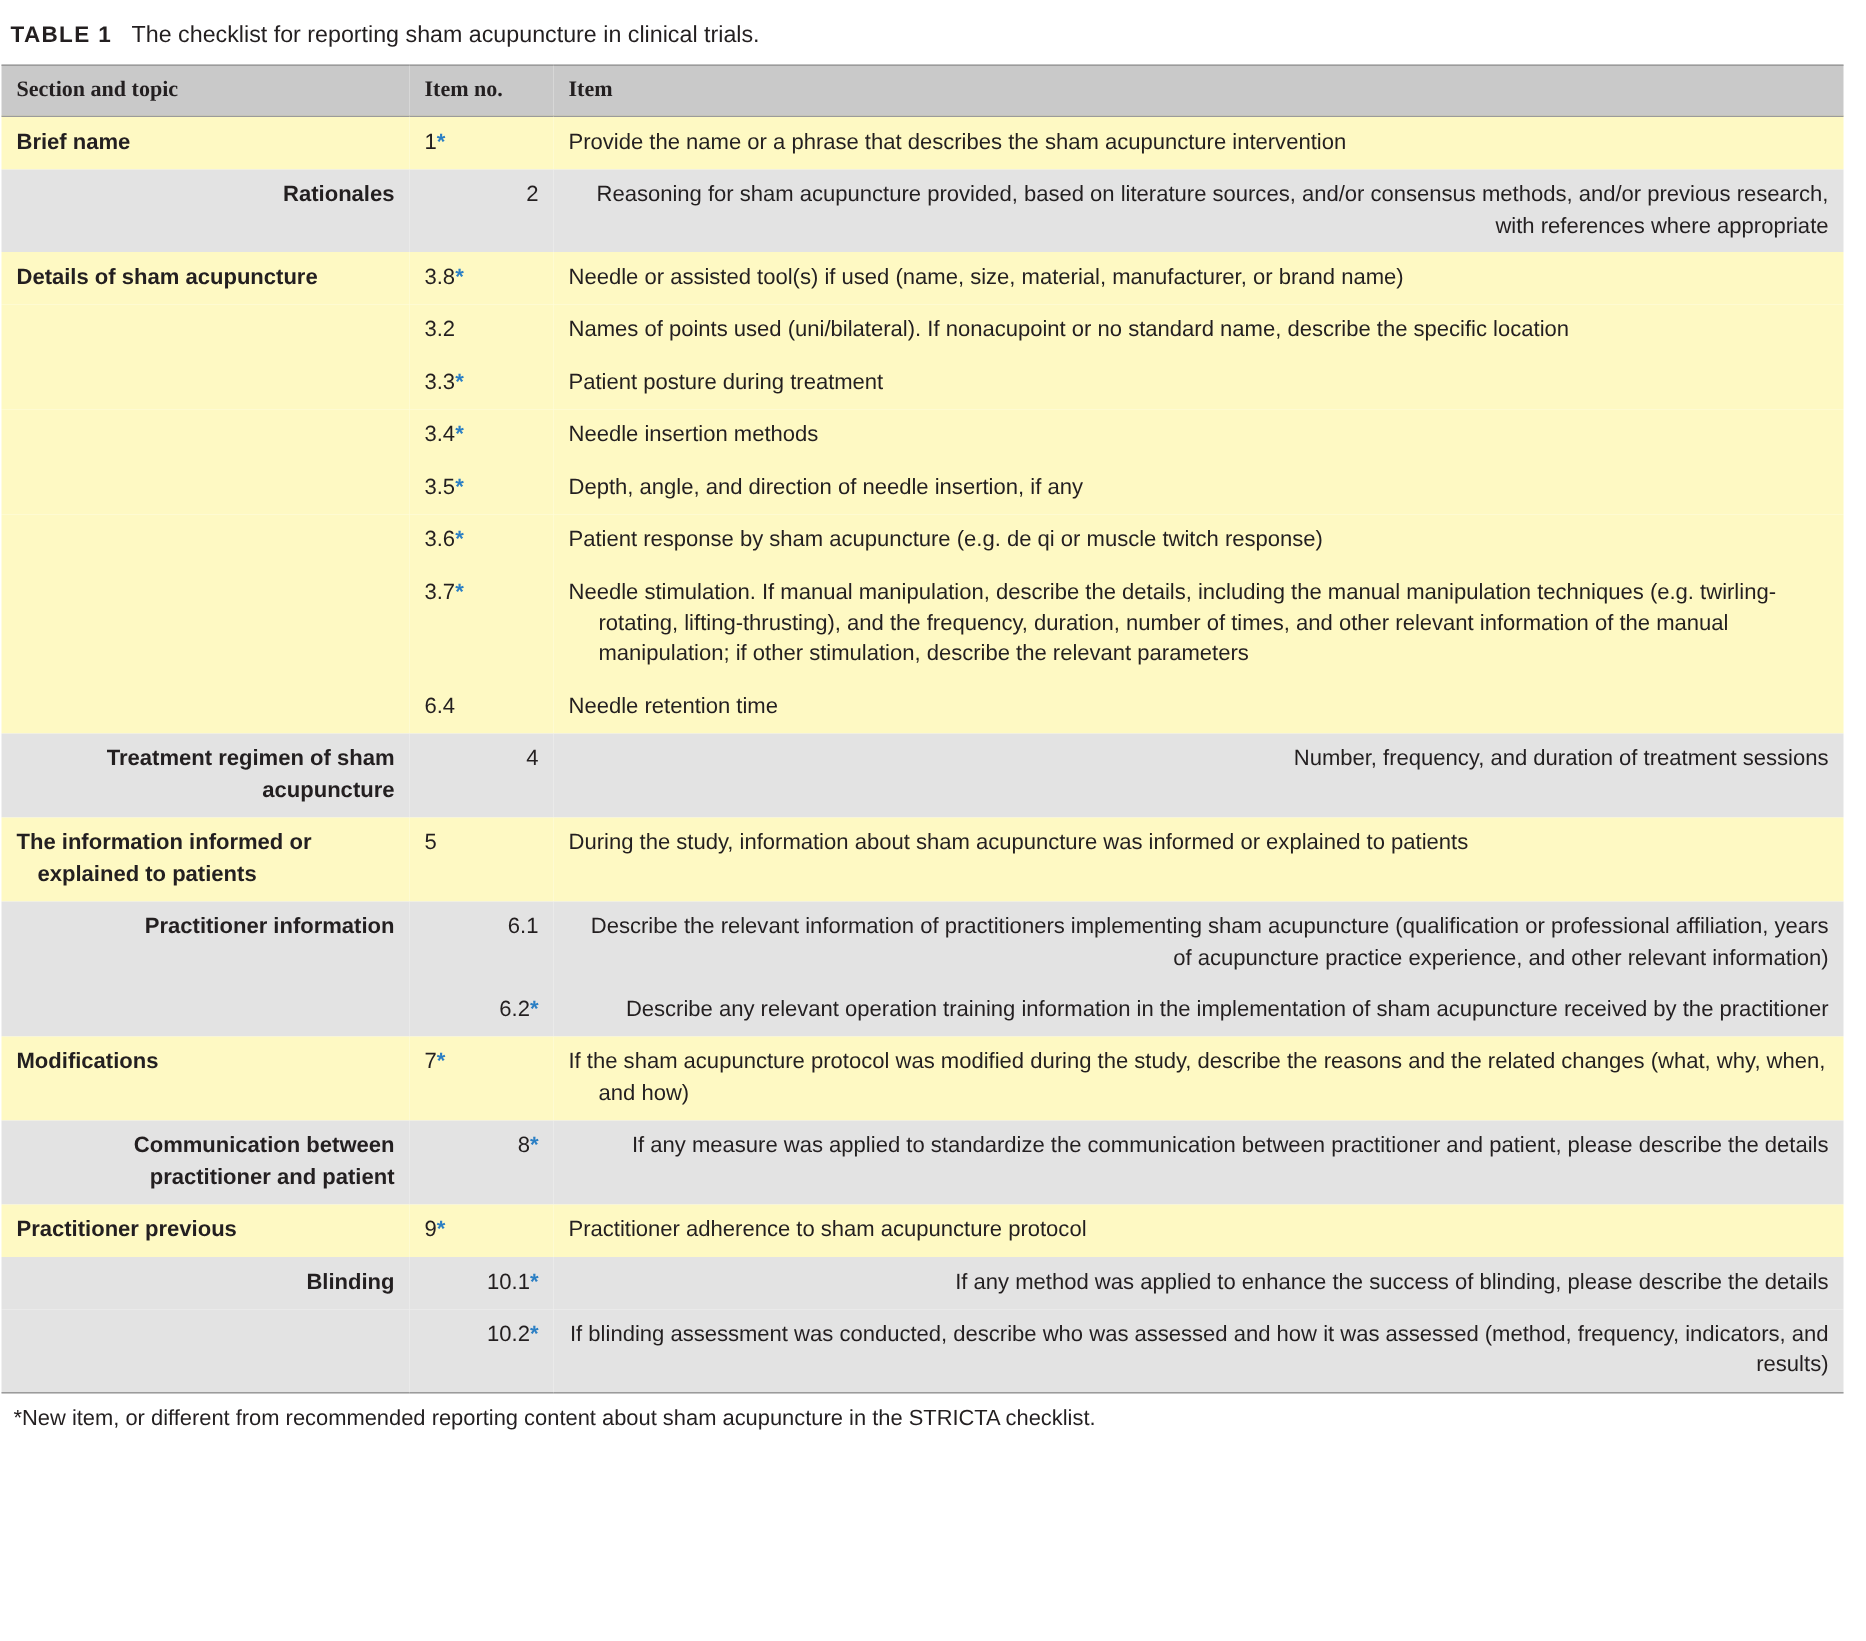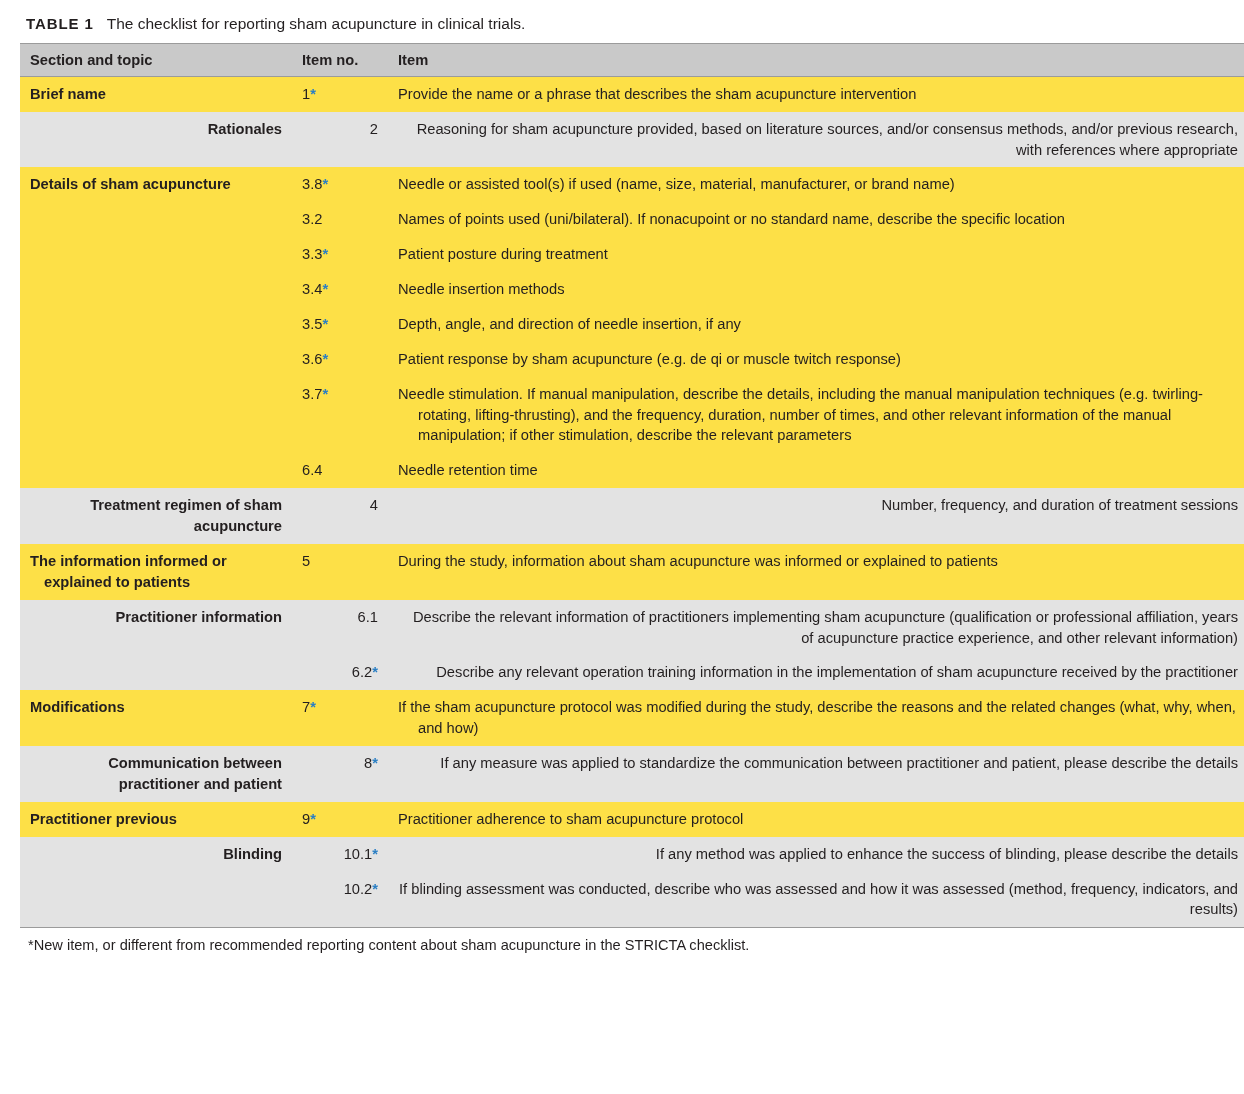--- a/index.html
+++ b/index.html
@@ -10,21 +10,21 @@
   body {
     width: 1244px;
     height: 1094px;
     font-family: "Liberation Sans", sans-serif;
     color: #231f20;
     overflow: hidden;
   }
   .page {
     width: 1244px;
     box-sizing: border-box;
-    padding: 14px 8px 0 20px;
+    padding: 14px 8px 0 1px;
   }
   .caption {
     font-size: 15.5px;
     line-height: 1.25;
     padding: 0 6px 9px 6px;
     color: #231f20;
     white-space: nowrap;
   }
   .caption .tablelabel {
     font-weight: bold;
@@ -43,33 +43,34 @@
     border-bottom: 1.6px solid #9b9b9b;
   }
   table.checklist th {
     background: #c9c9c9;
     font-size: 14.7px;
     font-weight: bold;
     text-align: left;
     padding: 8px 10px 8px 10px;
     vertical-align: top;
     border-bottom: 1.2px solid #9b9b9b;
+    font-family: Liberation Serif, serif;
   }
   table.checklist td {
     font-size: 14.7px;
     vertical-align: top;
     padding: 7px 10px 7px 10px;
     line-height: 1.42;
   }
   col.c-section { width: 272px; }
   col.c-no      { width: 96px; }
   col.c-item    { width: 860px; }
 
   tr.shade td { background: #e3e3e3; text-align: right; }
-  tr.plain td { background: #fde047; }
+  tr.plain td { background: #fef9c3; }
 
   td.section {
     font-weight: bold;
     padding-left: 10px;
   }
   td.section .hang {
     display: block;
     padding-left: 14px;
     text-indent: -14px;
   }

